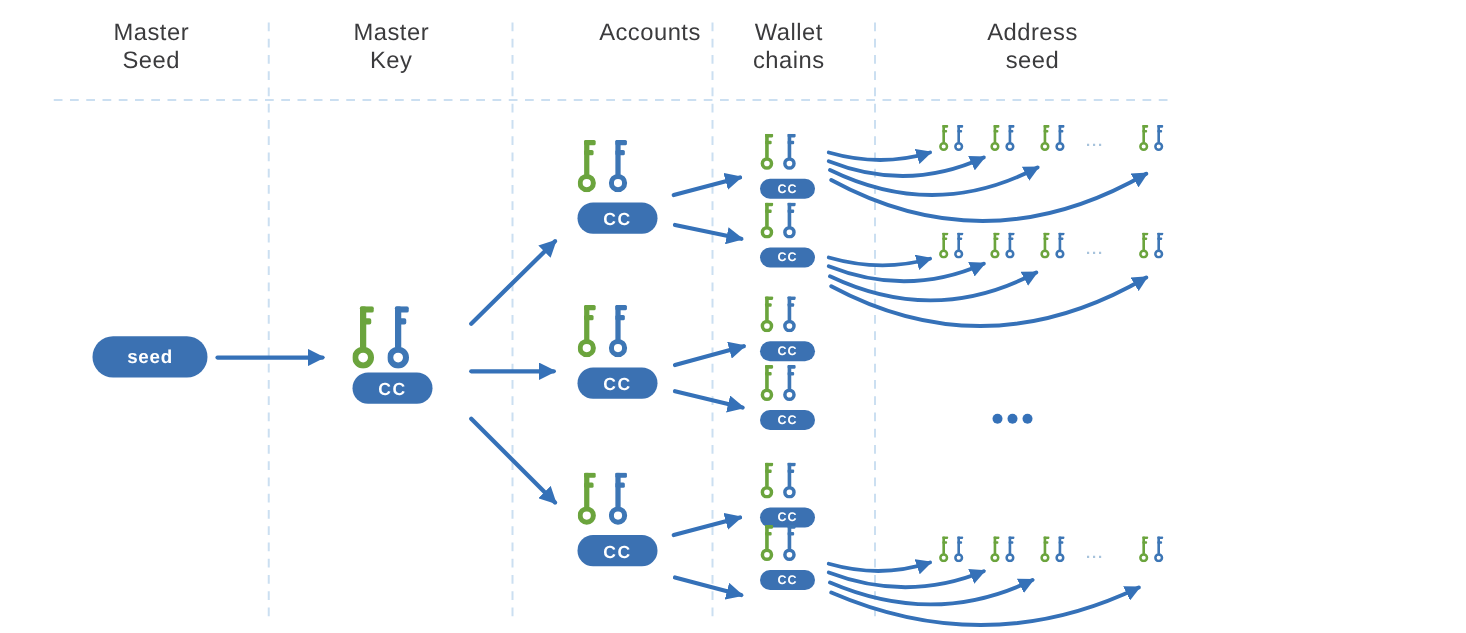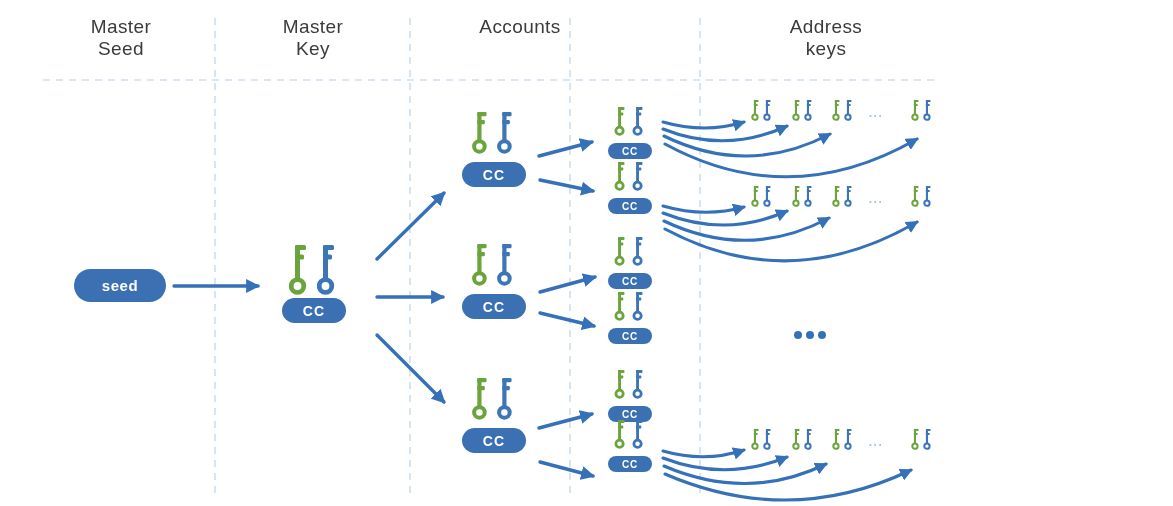--- a/index.html
+++ b/index.html
@@ -11,21 +11,21 @@
     font-weight:normal;font-size:19px;line-height:22px;letter-spacing:.4px;
     color:#3B3B3D;text-align:center;white-space:pre-line;}
 
   .pill{display:flex;align-items:center;justify-content:center;
     background:#3B71B2;color:#FFFFFF;font-weight:bold;border-radius:999px;}
   .pill-seed{position:absolute;left:74px;top:269px;width:92px;height:33px;
     font-size:15px;letter-spacing:.6px;}
   .cc-lg{width:64px;height:25px;font-size:14px;letter-spacing:1.2px;}
   .cc-md{width:44px;height:16px;font-size:10px;letter-spacing:.8px;}
 
-  .node{position:absolute;display:flex;flex-direction:column;align-items:center;
+  .node{position:absolute;display:flex;flex-direction:column;align-items:flex-start;
     transform:translateX(-50%);}
   .gap3{gap:3px}.gap8{gap:8px}.gap7{gap:7px}
 
   .pair{display:flex;align-items:flex-end;}
   .pair.g6{gap:6px}.pair.g4{gap:4px}.pair.g2{gap:2px}
   .key{display:block;}
   .key.green{color:#6BA43D;}
   .key.blue{color:#3D76B5;}
   .k50{width:22px;height:50px}.k42{width:19px;height:42px}
   .k28{width:14px;height:29px}.k20{width:10px;height:21px}
@@ -95,22 +95,24 @@
       <path d="M664,466 Q748,502 826,464" marker-end="url(#ah)"></path>
       <path d="M665,474 Q790,528 911,470" marker-end="url(#ah)"></path>
     </g>
   </svg>
 
   <div class="col-header" style="left:121px">Master
 Seed</div>
   <div class="col-header" style="left:313px">Master
 Key</div>
   <div class="col-header" style="left:520px">Accounts</div>
+  <div class="col-header" style="left:631px">Wallet
+chains</div>
   <div class="col-header" style="left:826px">Address
-keys</div>
+seed</div>
 
   <div class="pill pill-seed">seed</div>
 
   <div class="node gap3" style="left:314px;top:245px">
     <div class="pair g6">
       <svg class="key green k50">
           <use href="#key-shape"></use>
         </svg>
       <svg class="key blue k50">
           <use href="#key-shape"></use>

